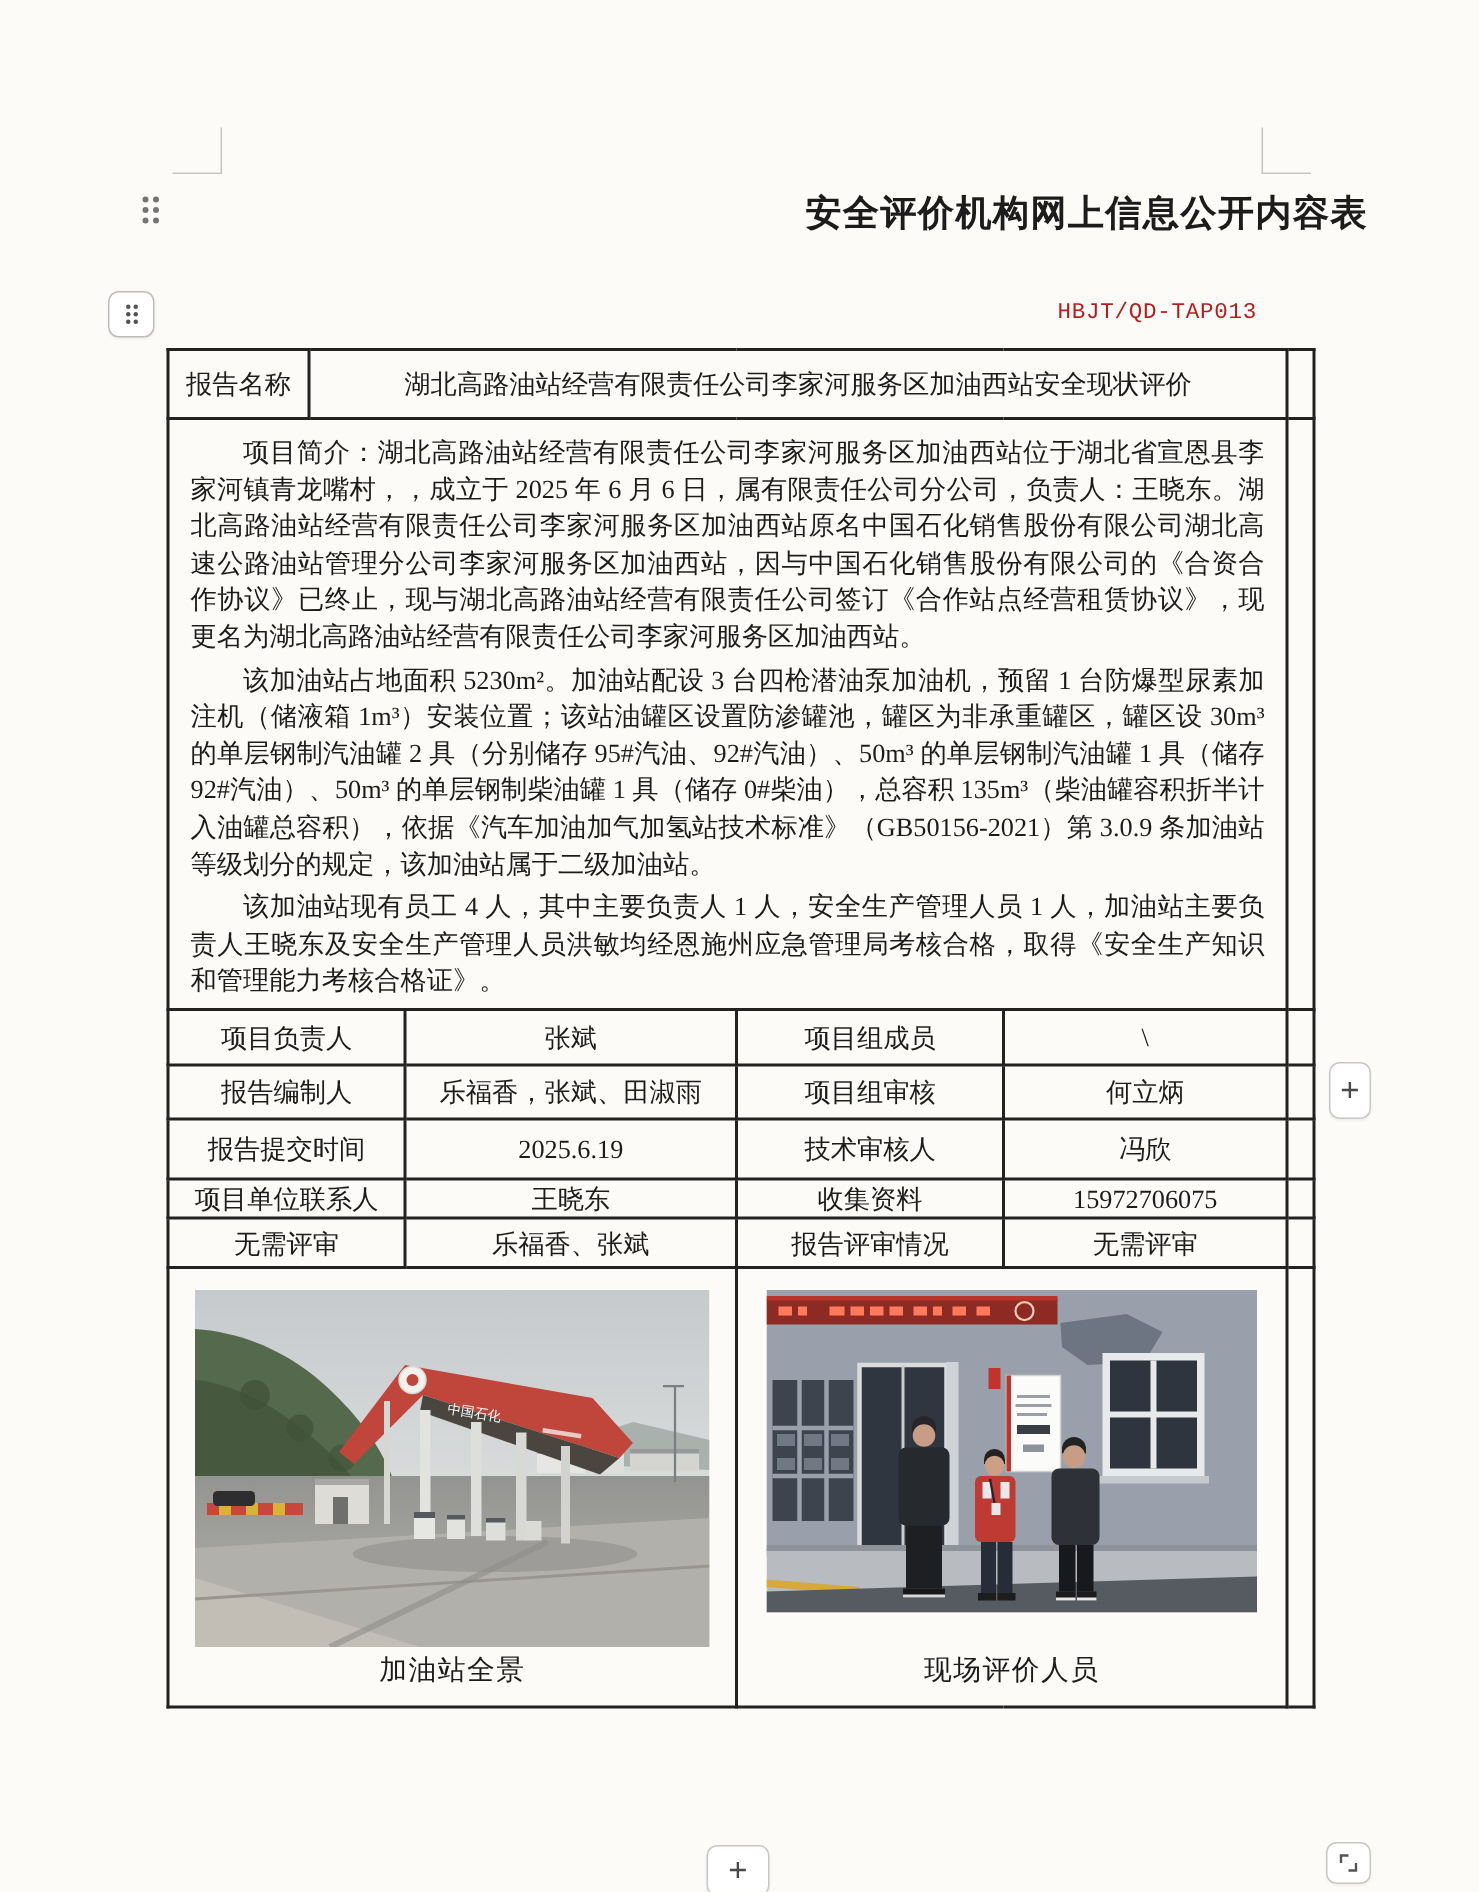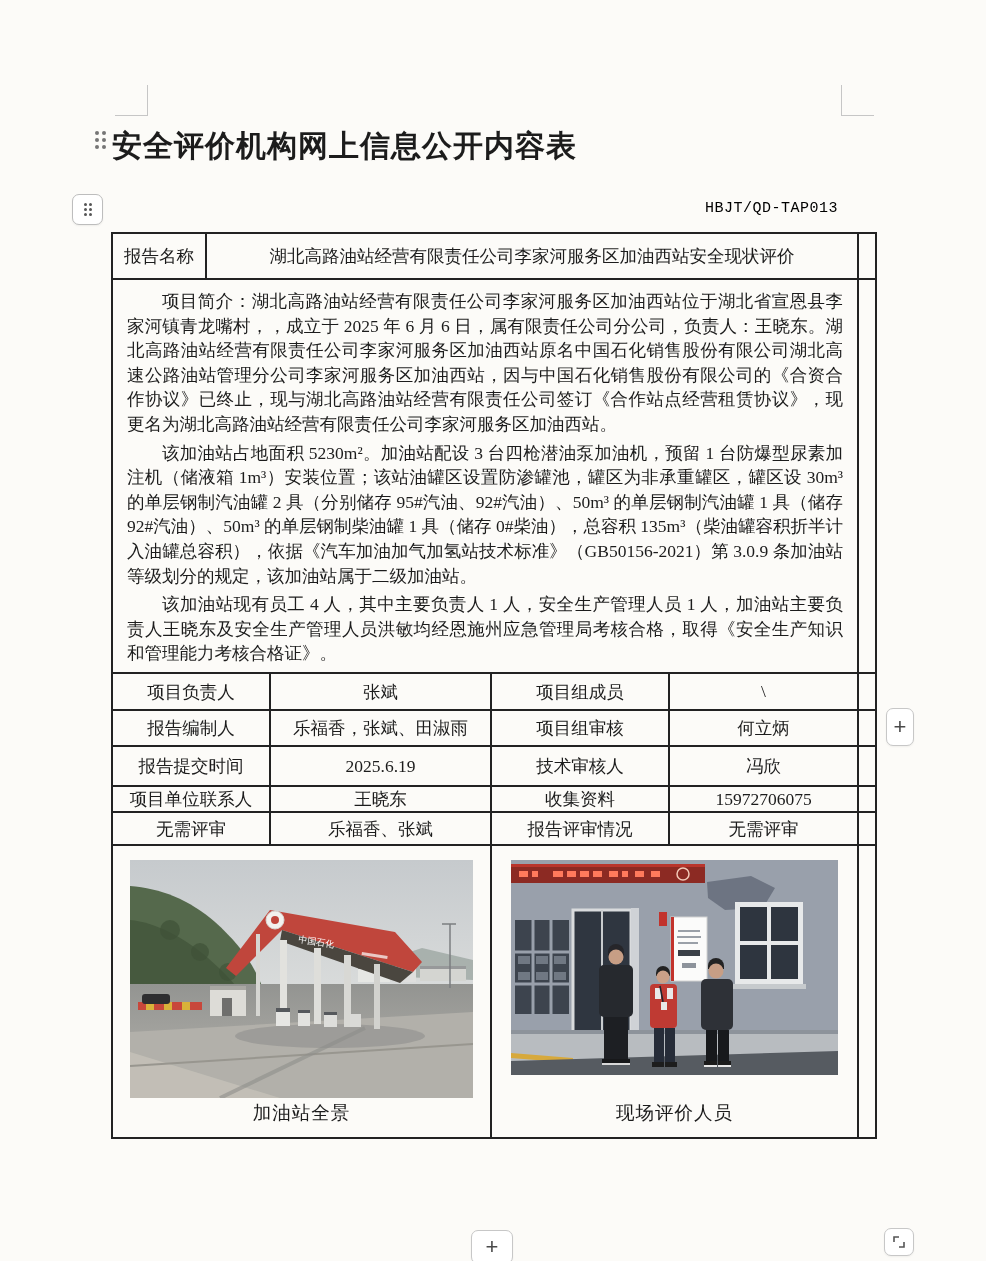--- a/index.html
+++ b/index.html
@@ -20,26 +20,26 @@
     position:absolute;left:72px;top:194px;width:29px;height:29px;
     border:1px solid #bdbdbd;border-radius:7px;background:#fff;
     display:flex;align-items:center;justify-content:center;cursor:grab;
     box-shadow:0 1px 2px rgba(0,0,0,.06);
   }
   .drag-boxed .dots{gap:2px;grid-template-columns:repeat(2,3px);grid-template-rows:repeat(3,3px);}
   .drag-boxed .dots i{width:3px;height:3px;background:#555;}
 
   .doc-title{
     position:absolute;left:112px;top:126px;width:800px;
-    text-align:left;font-size:30px;font-weight:bold;letter-spacing:1px;
+    text-align:right;font-size:24px;font-weight:bold;letter-spacing:1px;
   }
   .doc-code{
     position:absolute;right:148px;top:200px;
     font-family:"Liberation Mono","DejaVu Sans Mono",monospace;
-    font-size:15px;color:#000000;letter-spacing:.5px;
+    font-size:15px;color:#b91c1c;letter-spacing:.5px;
   }
 
   
   table.doc-table{
     position:absolute;left:111px;top:232px;width:766px;
     border-collapse:collapse;table-layout:fixed;
   }
   .doc-table td{
     border:2px solid #222;
     text-align:center;vertical-align:middle;

